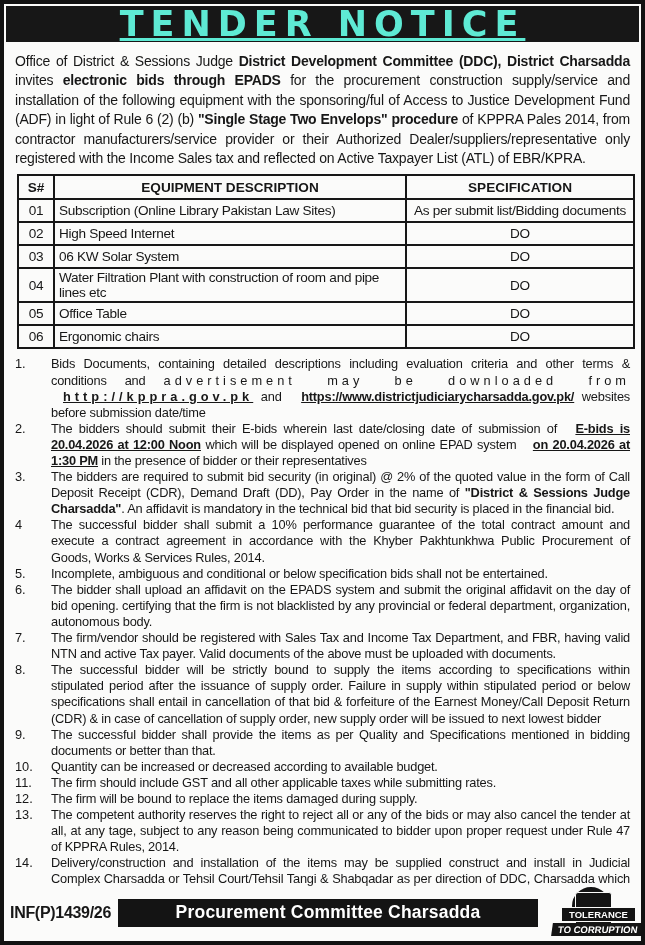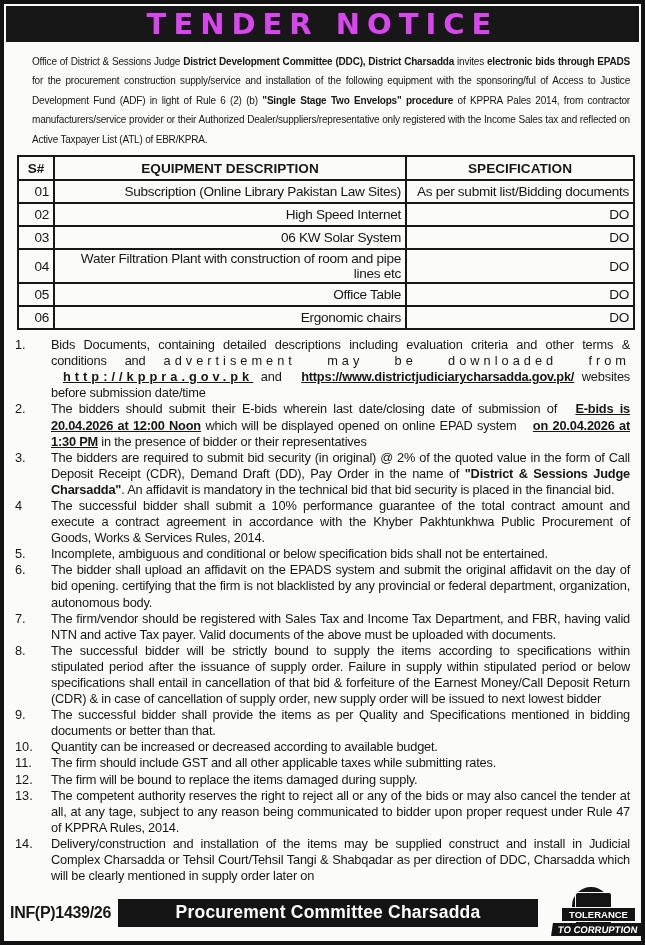--- a/index.html
+++ b/index.html
@@ -13,48 +13,48 @@
     color:#171717;
     overflow:hidden;
   }
   .titlebar {
     margin:2px 2px 0 2px;
     height:36px;
     background:#171717;
     display:flex; align-items:center; justify-content:center;
   }
   .title-text {
-    color:#d946ef;
+    color:#5eead4;
     font-family:"DejaVu Sans", sans-serif;
     font-weight:bold;
-    font-size:29px;
+    font-size:35px;
     letter-spacing:7px;
     white-space:nowrap;
+    text-decoration:underline;
   }
   .content { padding:8px 10px 0 10px; }
   .intro {
-    margin:2px 1px 6px 18px;
-    font-size:10px;
+    margin:2px 1px 6px 1px;
+    font-size:14px;
     line-height:19.4px;
     letter-spacing:-0.2px;
     text-align:justify;
   }
   .b { font-weight:bold; }
   .u { text-decoration:underline;padding-left:12px; }
   .ls { letter-spacing:4px; word-spacing:9px; }
 
   table.equip {
     width:616px; margin:0 3px;
     border-collapse:collapse;
     table-layout:fixed;
   }
   table.equip th, table.equip td {
     border:2px solid #171717;
     padding:1px 4px;
-    text-align:right;
   }
   table.equip th {
     font-size:13.6px;
     text-align:center;
     height:20px;
   }
   table.equip td {
     font-size:13.6px;
     letter-spacing:-0.3px;
     height:19px;

